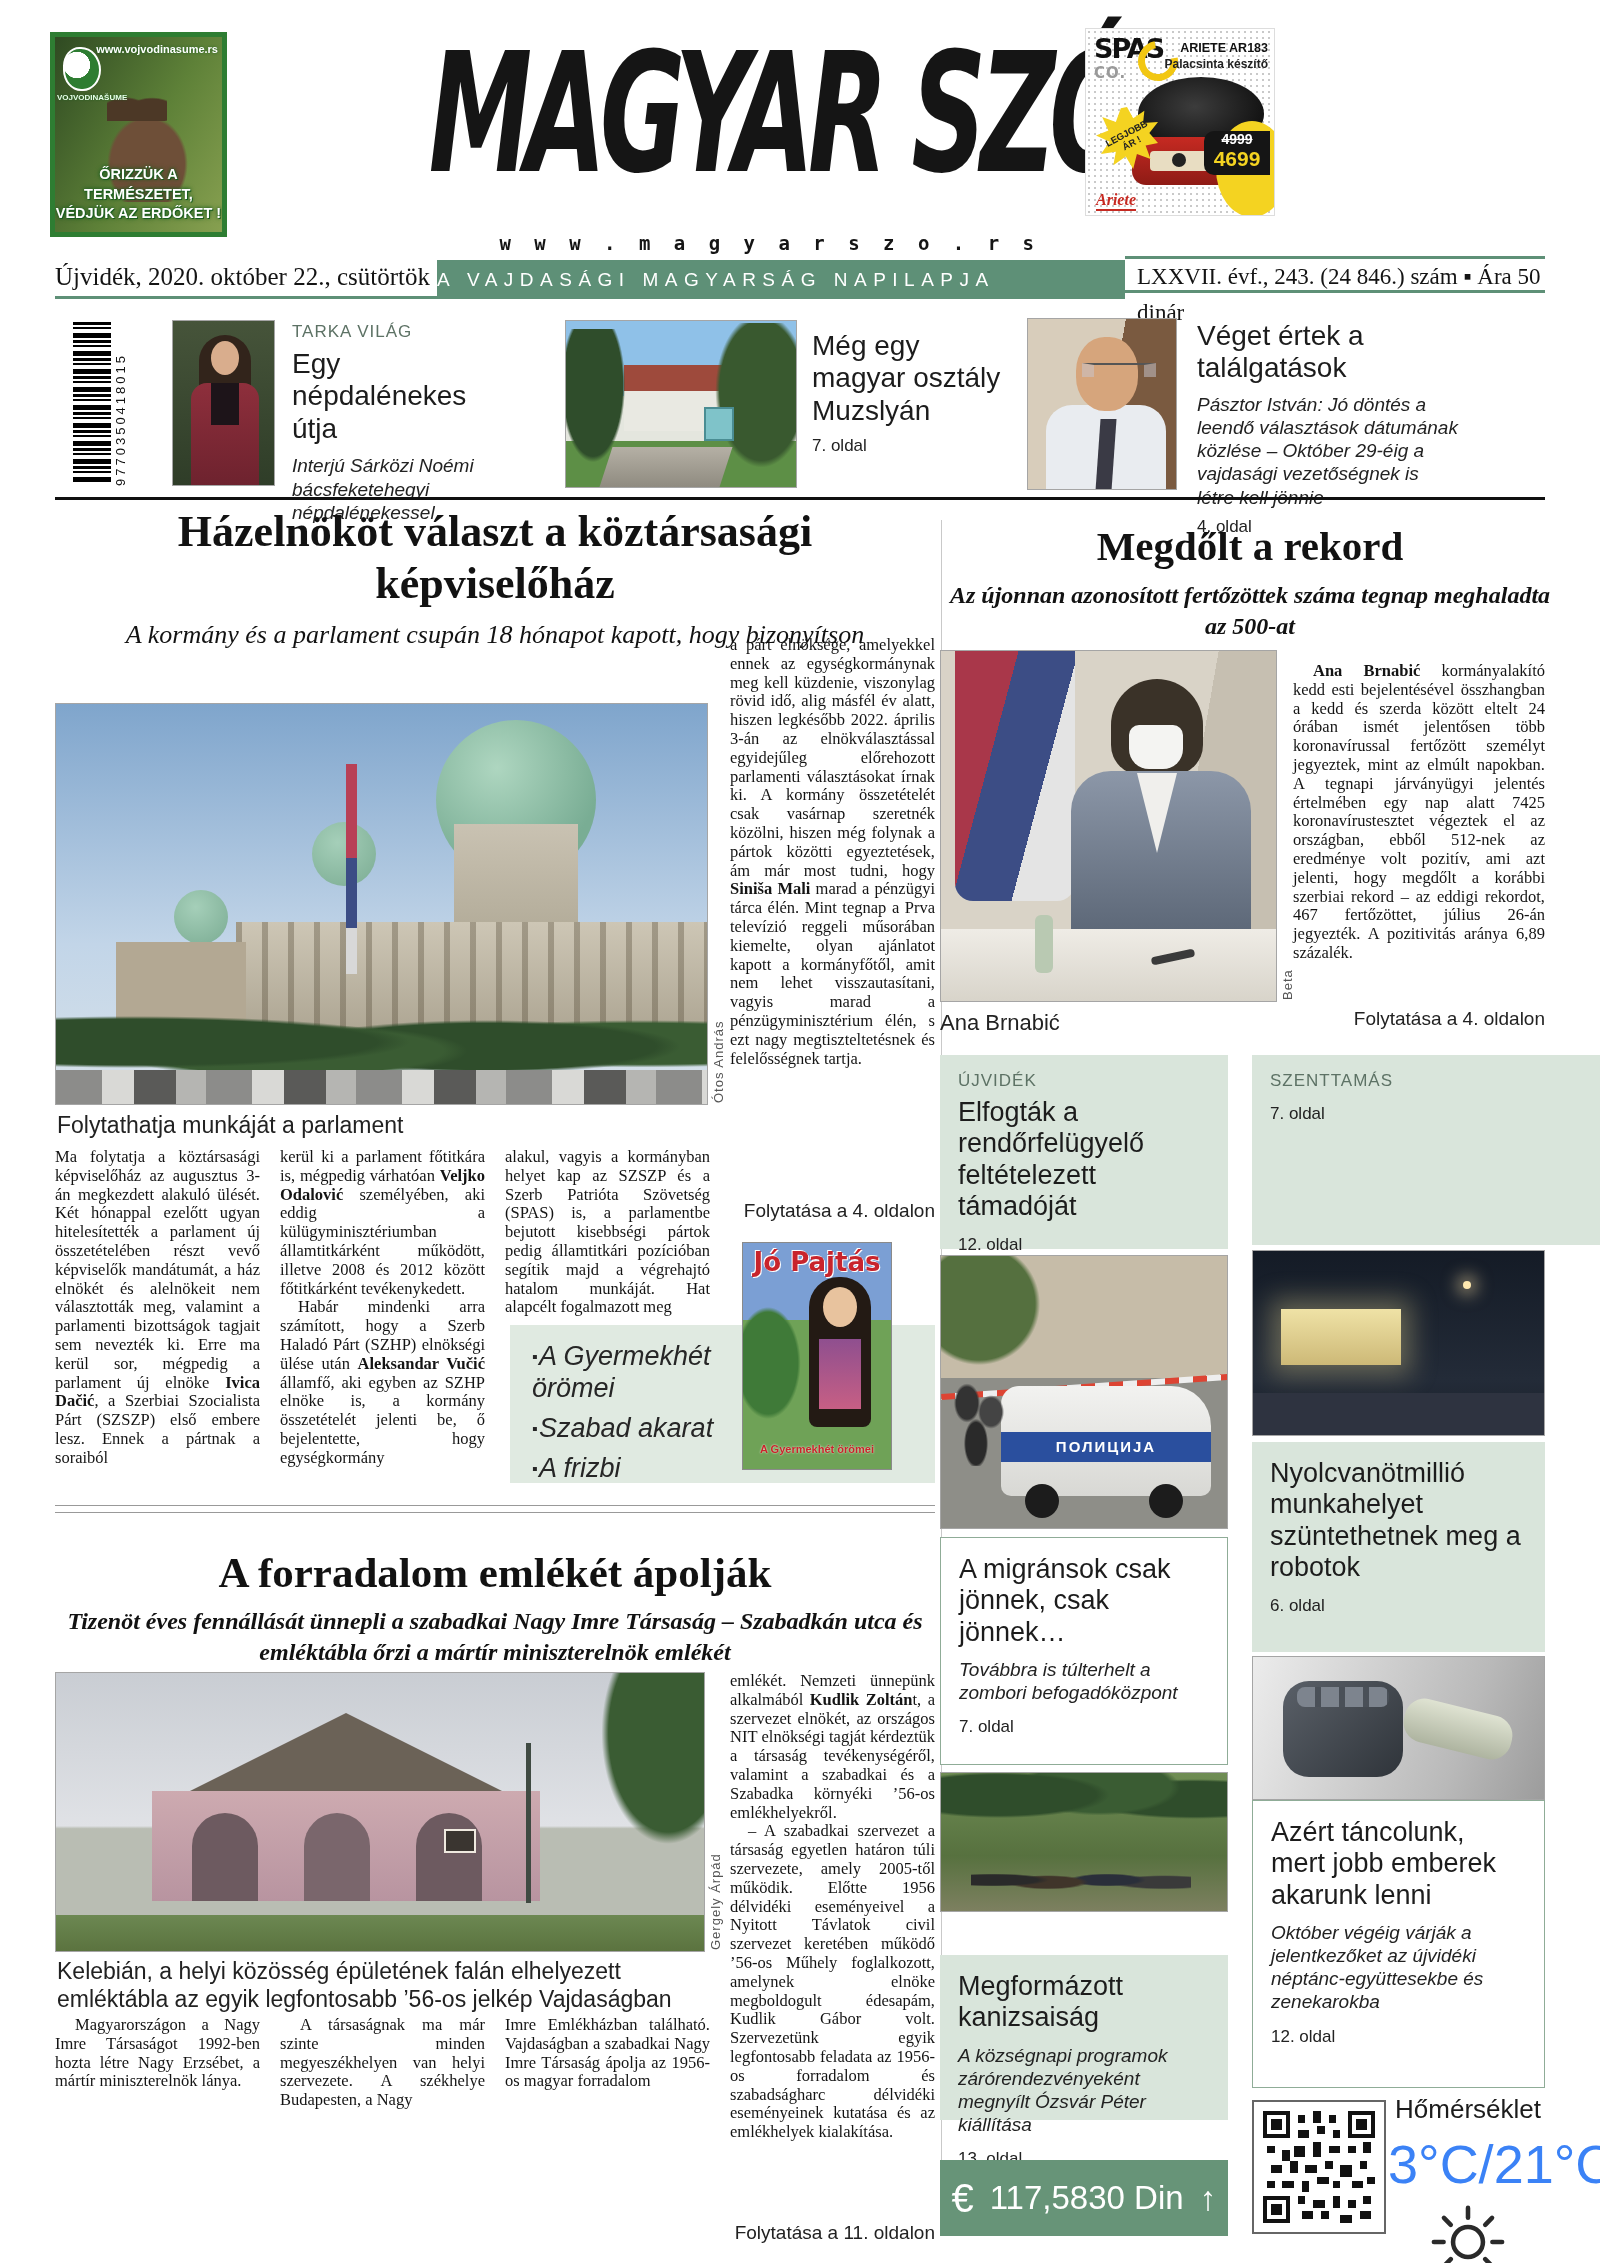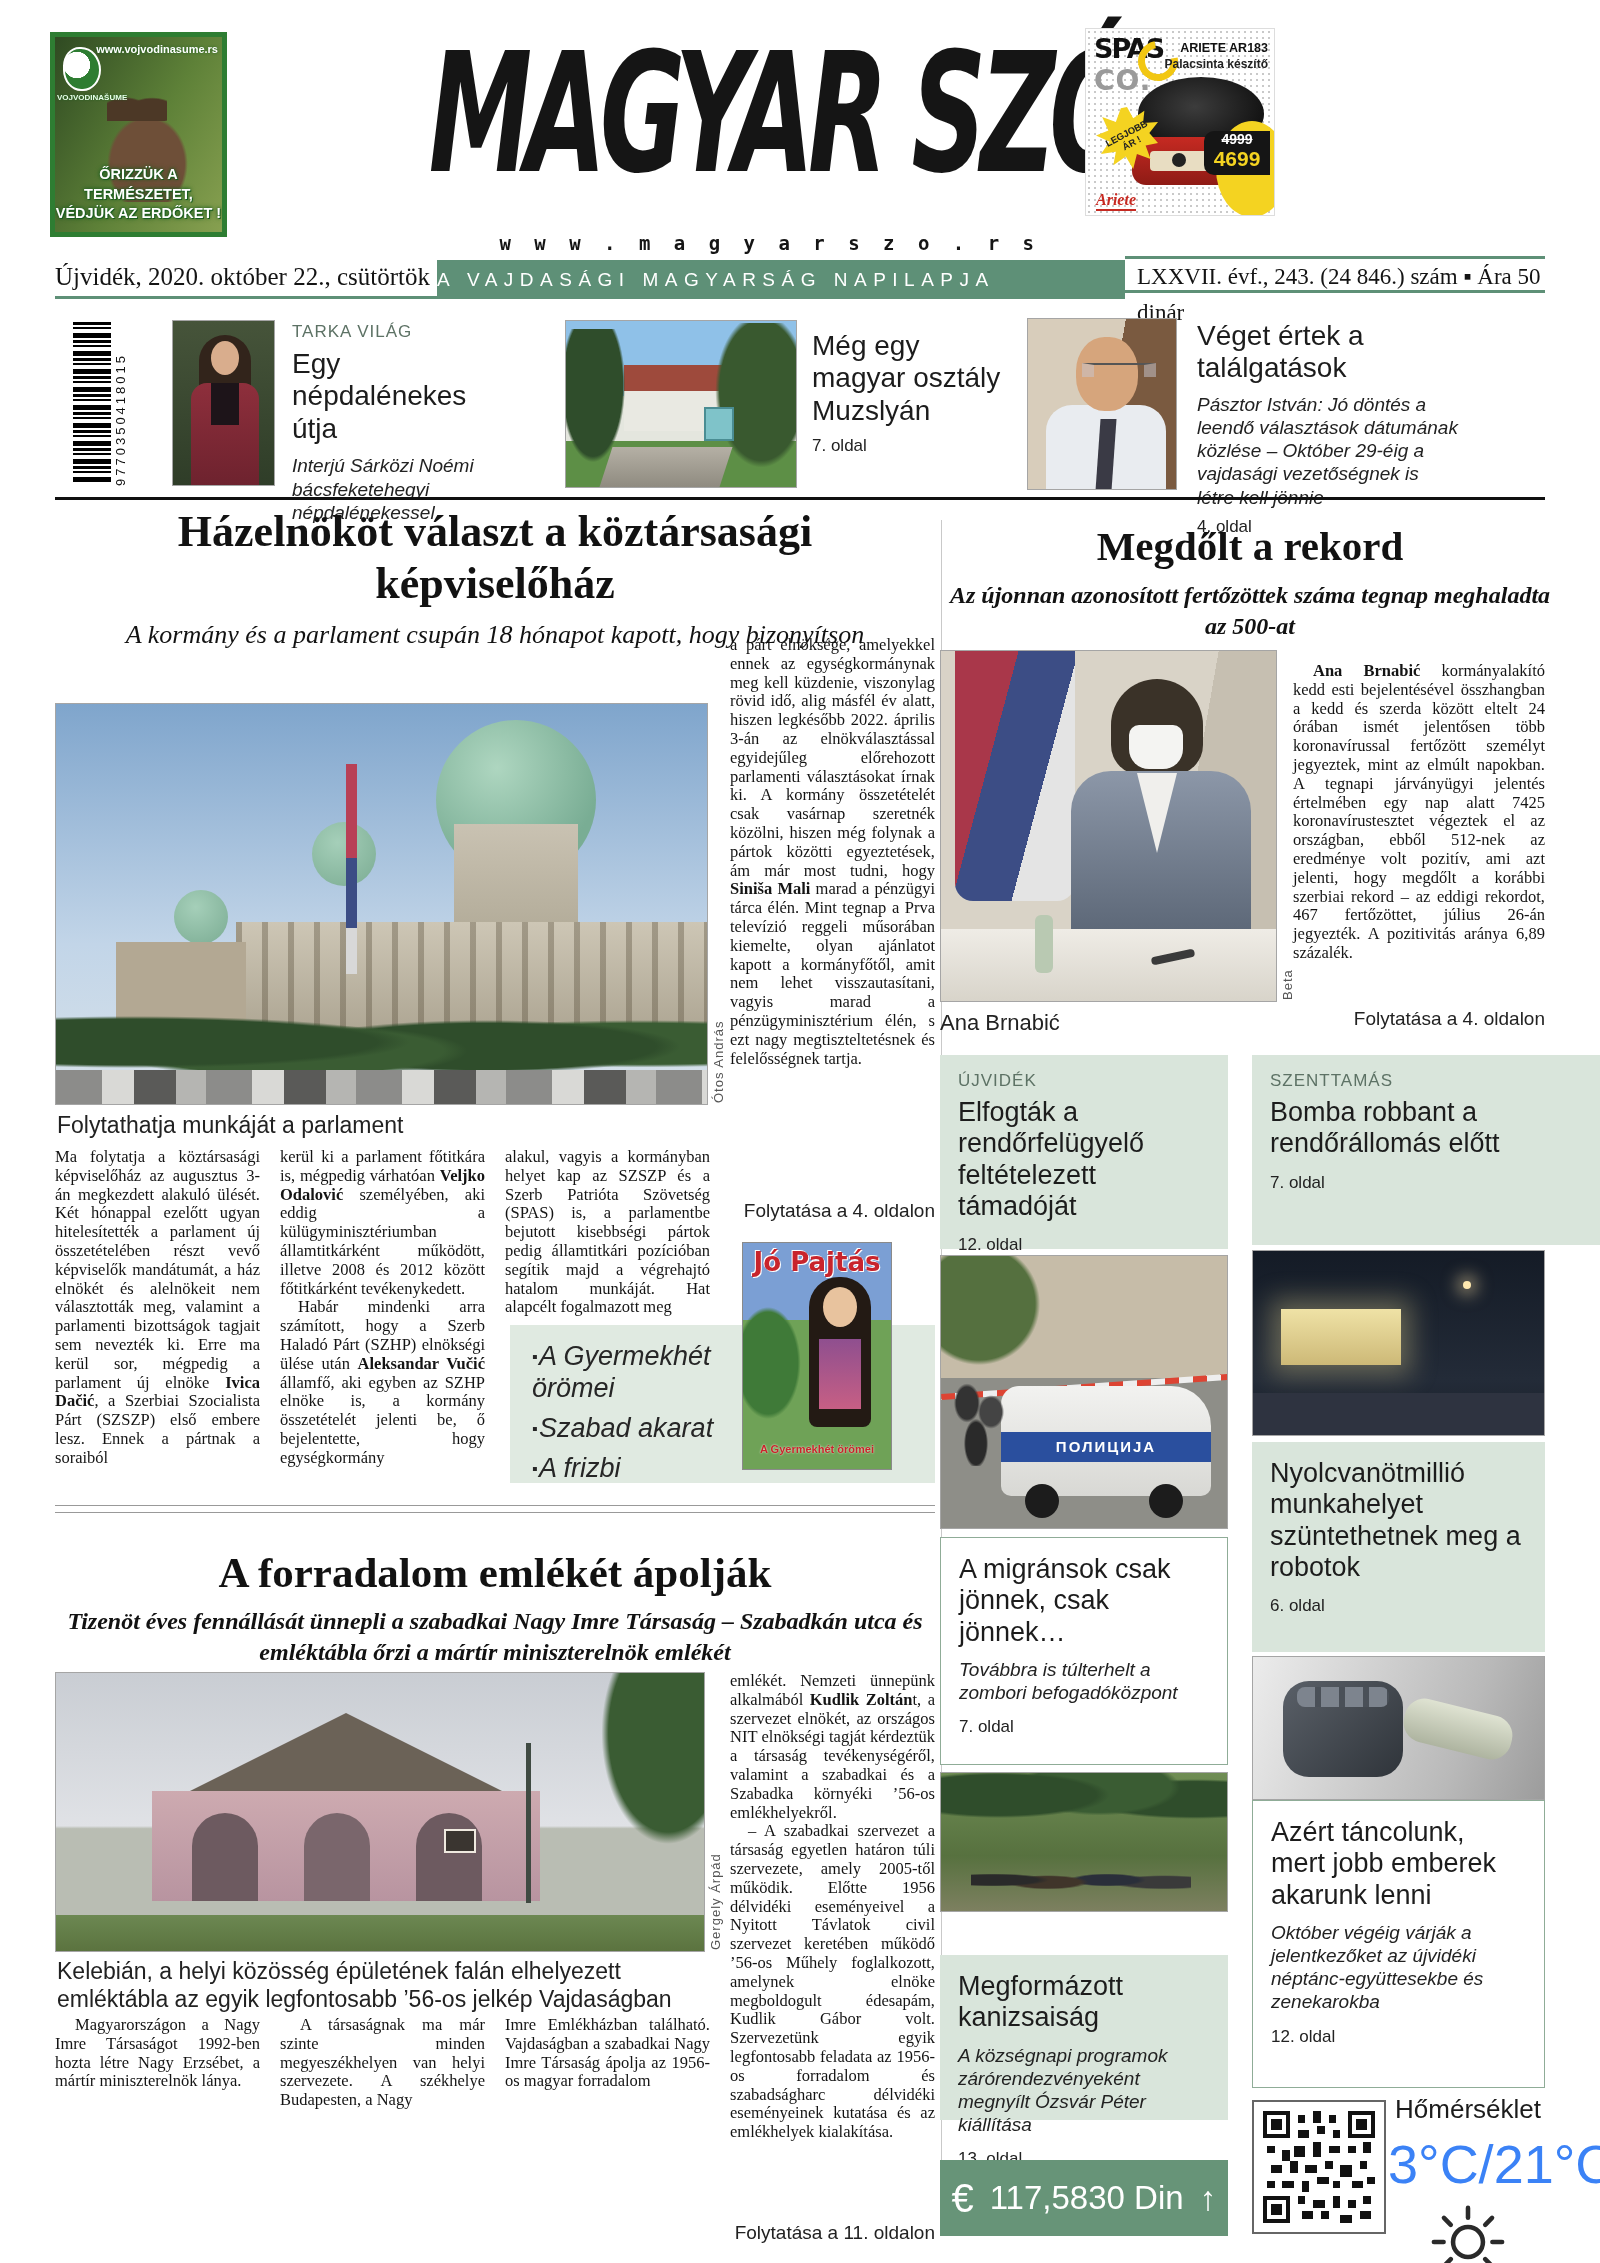--- a/index.html
+++ b/index.html
@@ -41,21 +41,21 @@
 </div>
 
 <div class="abs" style="left:430px;top:14px;width:700px;height:200px;">
   <span style="position:absolute;left:50%;top:0;white-space:nowrap;font-family:'DejaVu Sans',sans-serif;font-weight:bold;font-style:italic;font-size:165px;line-height:200px;letter-spacing:-10px;color:#151515;transform:translateX(-50%) scale(0.63,1.0);transform-origin:center;">MAGYAR SZÓ</span>
 </div>
 <div class="abs" style="left:440px;top:232px;width:600px;text-align:right;font-family:'DejaVu Sans Mono',monospace;font-weight:bold;font-size:19px;letter-spacing:6px;color:#151515;">w w w . m a g y a r s z o . r s</div>
 
 <div class="abs" style="left:1085px;top:28px;width:190px;height:188px;background:#fff radial-gradient(#c9c9c9 1px,transparent 1.2px);background-size:6px 6px;border:1px solid #ddd;box-sizing:border-box;overflow:hidden;">
   <div class="layer" style="left:8px;top:4px;">
     <div style="font-family:'DejaVu Sans',sans-serif;font-weight:bold;font-size:27px;letter-spacing:-2px;color:#111;">SPAS</div>
-    <div style="font-family:'DejaVu Sans',sans-serif;font-weight:bold;font-size:28px;letter-spacing:1px;color:#9a9a9a;">CO.</div>
+    <div style="font-family:'DejaVu Sans',sans-serif;font-weight:bold;font-size:15px;letter-spacing:1px;color:#9a9a9a;">CO.</div>
   </div>
   <div class="layer" style="left:52px;top:12px;width:26px;height:26px;border:7px solid #f2c713;border-top-color:transparent;border-radius:50%;transform:rotate(35deg);"></div>
   <div class="layer" style="right:6px;top:12px;font-weight:bold;font-size:12.5px;color:#111;">ARIETE AR183</div>
   <div class="layer" style="right:6px;top:28px;font-weight:bold;font-size:12px;color:#222;">Palacsinta készítő</div>
   <div class="layer" style="left:52px;top:48px;width:126px;height:74px;border-radius:50%;background:radial-gradient(ellipse at 45% 40%,#3c3c3c,#141414 70%);"></div>
   <div class="layer" style="left:46px;top:108px;width:132px;height:48px;border-radius:10px 10px 14px 14px;background:linear-gradient(#c62a22,#8e1b15);"></div>
   <div class="layer" style="left:64px;top:122px;width:62px;height:20px;border-radius:4px;background:#e8ddc2;"></div>
   <div class="layer" style="left:86px;top:124px;width:14px;height:14px;border-radius:50%;background:#222;"></div>
   <div class="layer" style="left:10px;top:78px;width:62px;height:62px;background:#f4d321;clip-path:polygon(50% 0,60% 18%,78% 6%,76% 26%,100% 24%,86% 42%,100% 58%,80% 62%,88% 84%,66% 76%,60% 100%,48% 80%,28% 94%,32% 72%,8% 76%,22% 56%,0 46%,20% 38%,10% 16%,32% 24%,40% 2%);"></div>
   <div class="layer" style="left:14px;top:98px;width:58px;font-size:9.5px;font-weight:bold;color:#222;transform:rotate(-28deg);text-align:center;">LEGJOBB ÁR !</div>
@@ -190,21 +190,20 @@
   <div class="layer" style="left:60px;top:176px;width:210px;height:30px;background:#2a4f9e;color:#fff;font-weight:bold;font-size:15px;letter-spacing:2px;text-align:center;line-height:30px;">
     <span>ПОЛИЦИЈА</span>
   </div>
   <div class="layer" style="left:84px;top:228px;width:34px;height:34px;border-radius:50%;background:#1c1c1c;"></div>
   <div class="layer" style="left:208px;top:228px;width:34px;height:34px;border-radius:50%;background:#1c1c1c;"></div>
   <div class="layer" style="left:8px;top:120px;width:60px;height:90px;background:radial-gradient(ellipse at 30% 30%,#333 0 18%,transparent 22%),radial-gradient(ellipse at 70% 40%,#444 0 18%,transparent 22%),radial-gradient(ellipse at 45% 75%,#2a2a2a 0 22%,transparent 26%);"></div>
 </div>
 
 <div class="abs green-box" style="left:1252px;top:1055px;width:348px;height:190px;">
   <div class="kicker">SZENTTAMÁS</div>
-  <div class="box-title" style="margin-top:6px;">Bomba robbant a rendőrállomás előtt</div>
   <div class="page-ref">7. oldal</div>
 </div>
 <div class="ph" style="left:1252px;top:1250px;width:293px;height:186px;background:linear-gradient(#141b26,#232b38 70%,#1a2029);">
   <div class="layer" style="left:28px;top:58px;width:120px;height:56px;background:linear-gradient(#efe2a6,#cdb977);box-shadow:0 0 26px 10px rgba(238,220,150,.35);"></div>
   <div class="layer" style="left:210px;top:30px;width:8px;height:8px;border-radius:50%;background:#ffe9b0;box-shadow:0 0 16px 6px rgba(255,230,170,.5);"></div>
   <div class="layer" style="left:0;bottom:0;width:100%;height:42px;background:#2e3340;"></div>
 </div>
 
 <div class="abs green-box" style="left:1252px;top:1442px;width:293px;height:210px;">
   <div class="box-title">Nyolcvanötmillió munkahelyet szüntethetnek meg a robotok</div>

